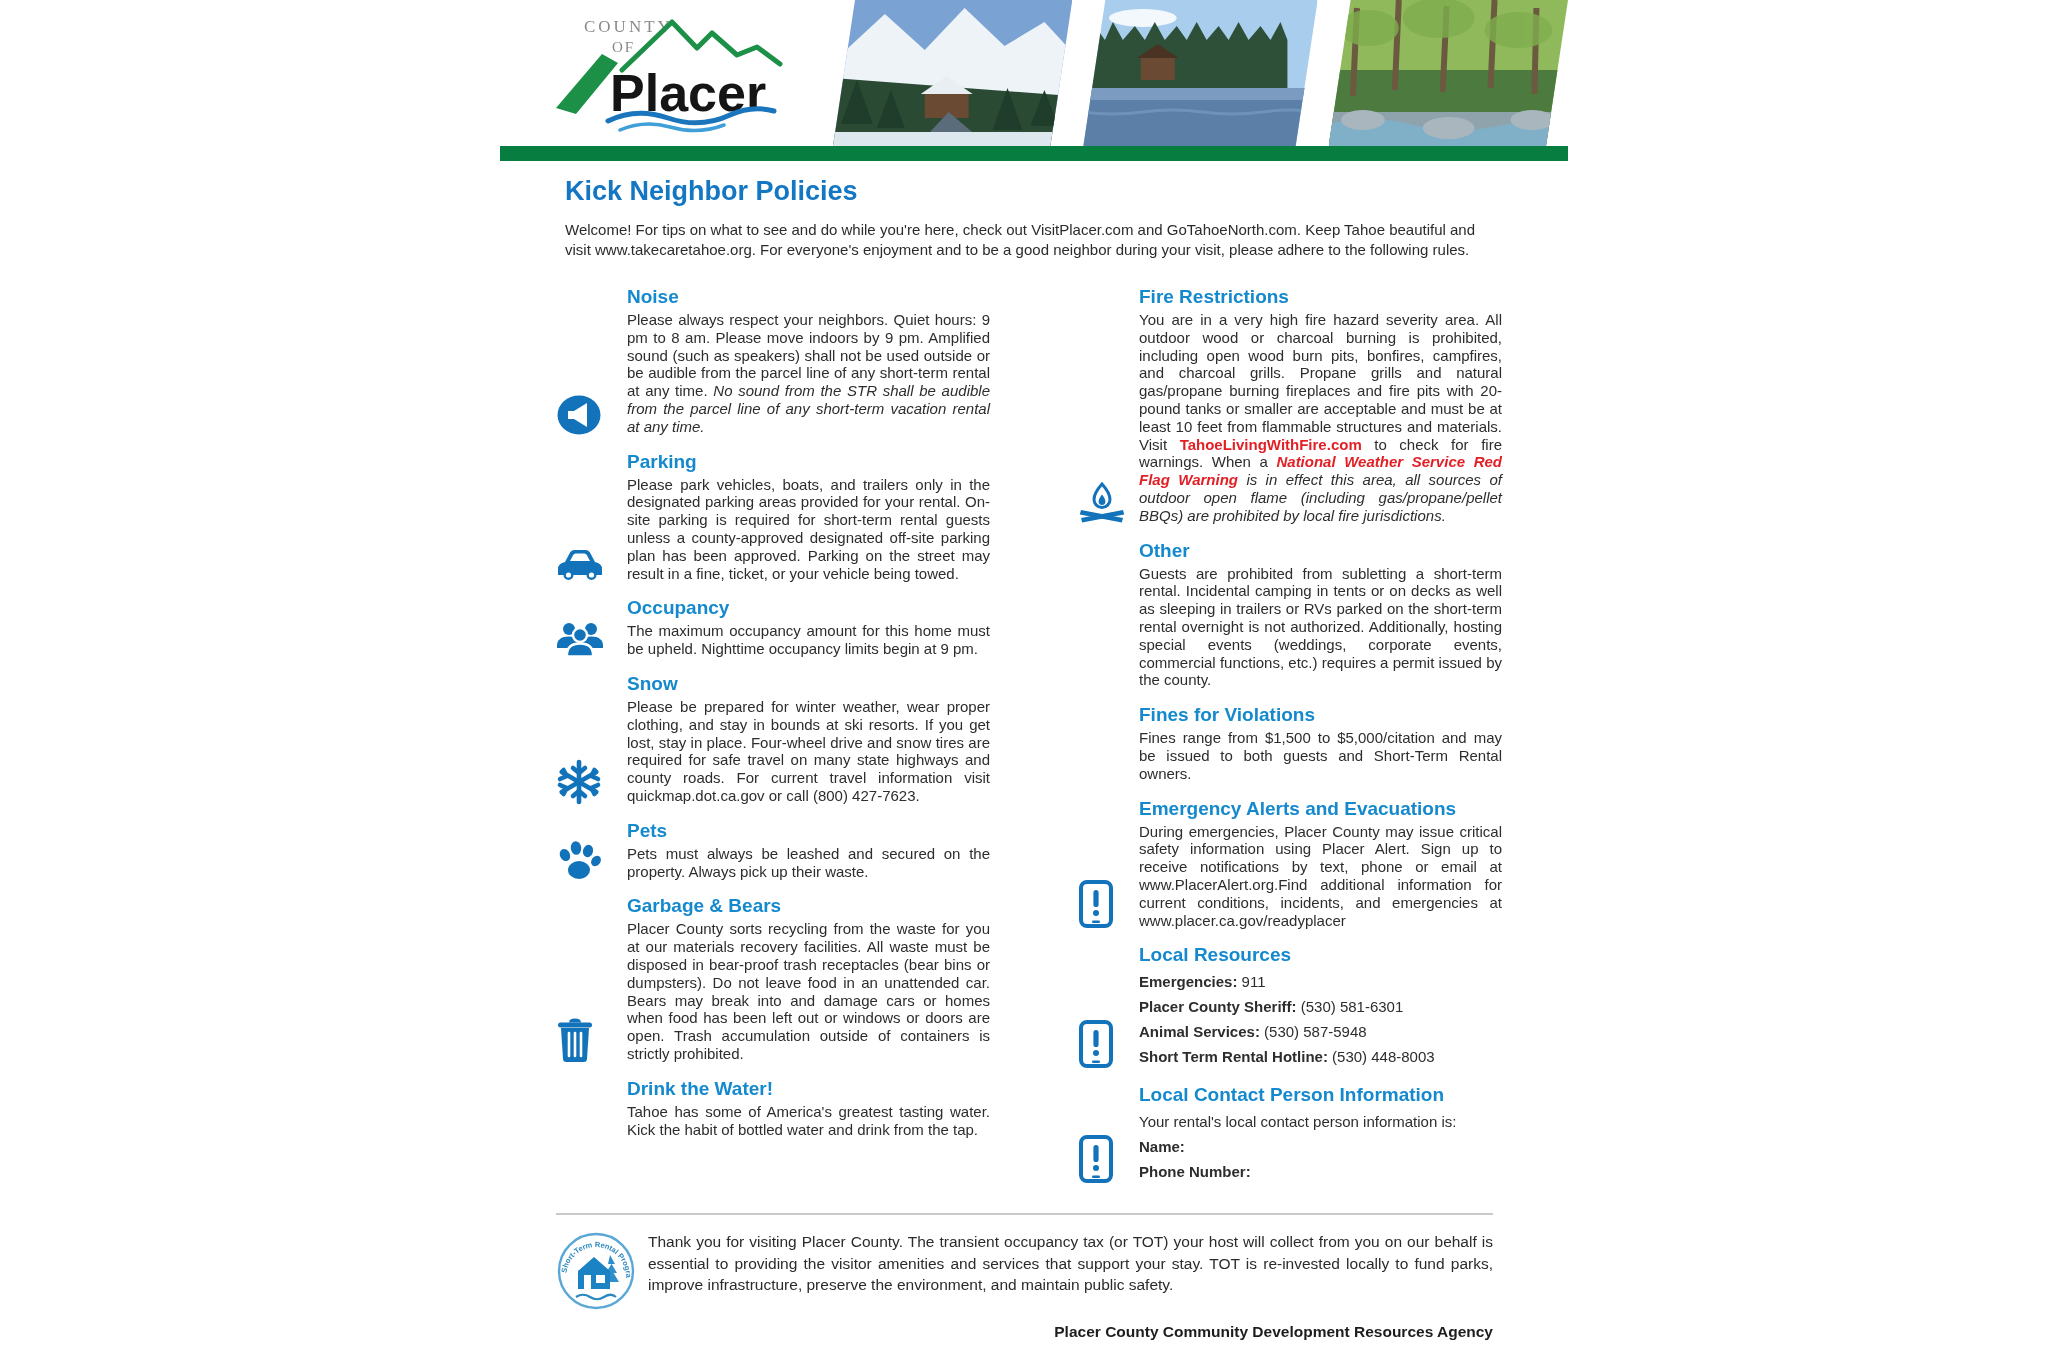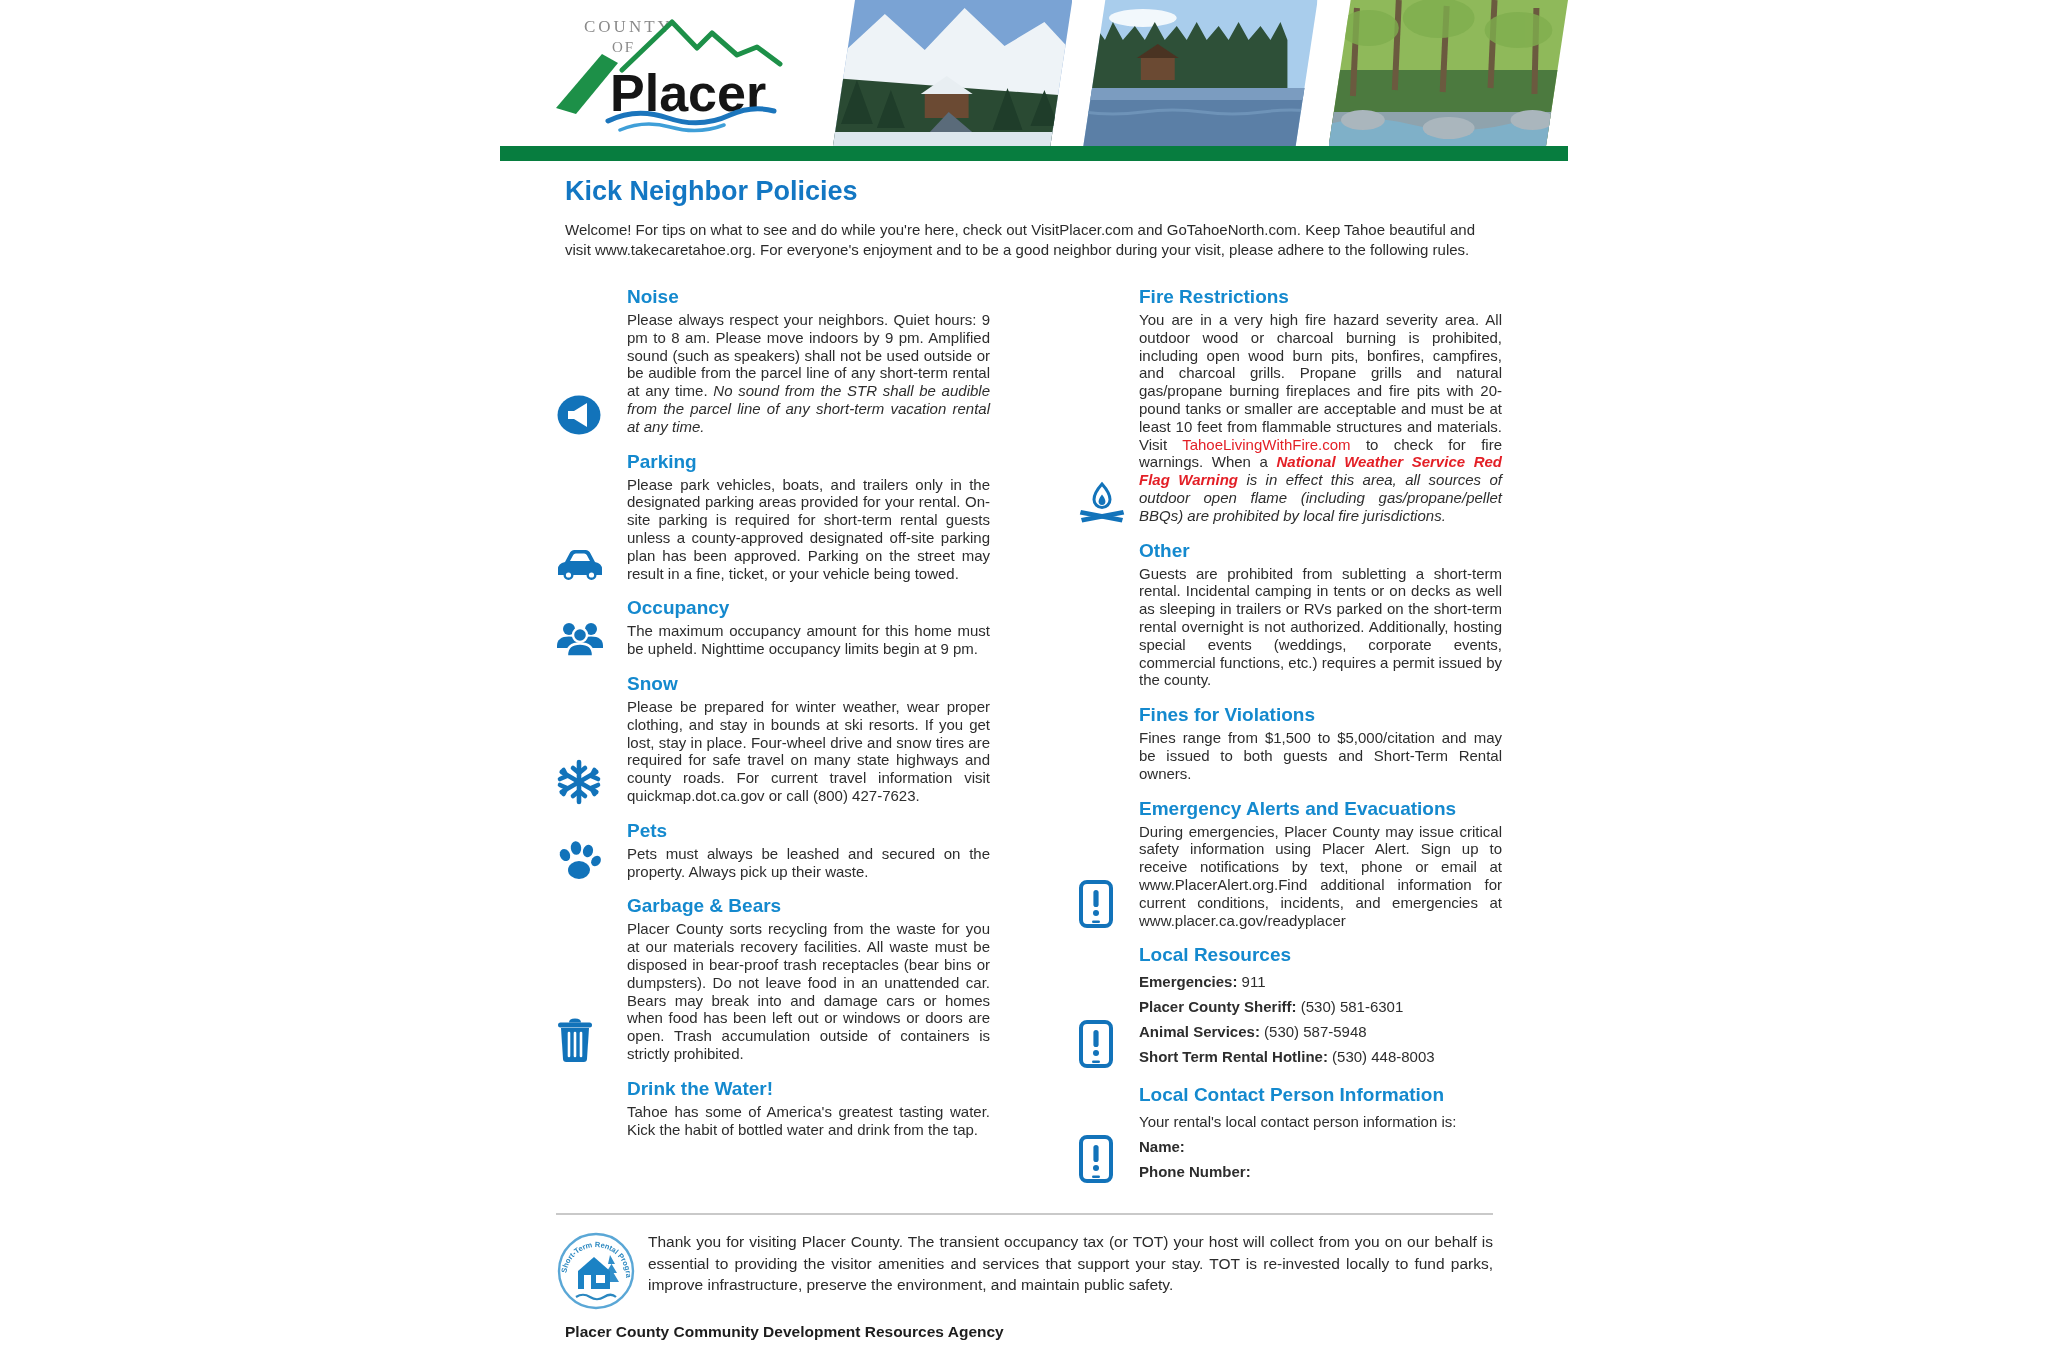--- a/index.html
+++ b/index.html
@@ -34,32 +34,32 @@
   .cols { display:flex; margin:26px 0 0 56px; }
   .col-left  { width:434px; margin-right:88px; }
   .col-right { width:424px; }
   .section { display:flex; margin-bottom:15px;align-items:flex-end; }
   .icon-cell-l { width:71px; flex-shrink:0; padding-top:1px; }
   .icon-cell-r { width:61px; flex-shrink:0; padding-top:1px; }
   .sec-content { flex:1; }
   .sec-title { font-size:19px; font-weight:bold; color:var(--heading); margin-bottom:3px; }
   .sec-text { font-size:15px; line-height:17.8px; text-align:justify; color:#2d2d2d; }
   .s-n {} .s-i { font-style:italic; }
-  .s-rb { color:var(--red); font-weight:normal; }
+  .s-rb { color:var(--red); font-weight:bold; }
   .s-rbi { color:var(--red); font-weight:bold; font-style:italic; }
   .res-line { font-size:15px; line-height:25px; color:#2d2d2d; }
   .res-label { font-weight:bold; }
   .icon-svg { display:block; }
 
   
   .footer { margin:14px 0 0 56px; width:937px; border-top:2px solid #c9c9c9; padding-top:12px; }
   .footer-top { display:flex; }
   .badge { width:80px; height:86px; flex-shrink:0; margin-right:12px; }
   .thanks { width:845px; font-size:15.5px; line-height:21.5px; text-align:justify; color:#2b2b2b; padding-top:4px; }
-  .agency { margin:10px 0 0 9px; font-size:15.5px; font-weight:bold; color:#1d1d1d; }
+  .agency { margin:10px 0 0 9px; font-size:15.5px; font-weight:bold; color:#1d1d1d;text-align:right; }
   .program { margin:2px 0 0 9px; font-size:15.5px; color:#1d1d1d; }
 </style>
 </head>
 <body>
 
 <div class="doc">
 
   <div class="header">
     <div class="logo">
       <svg class="icon-svg" width="270" height="126" viewBox="0 0 270 126">

